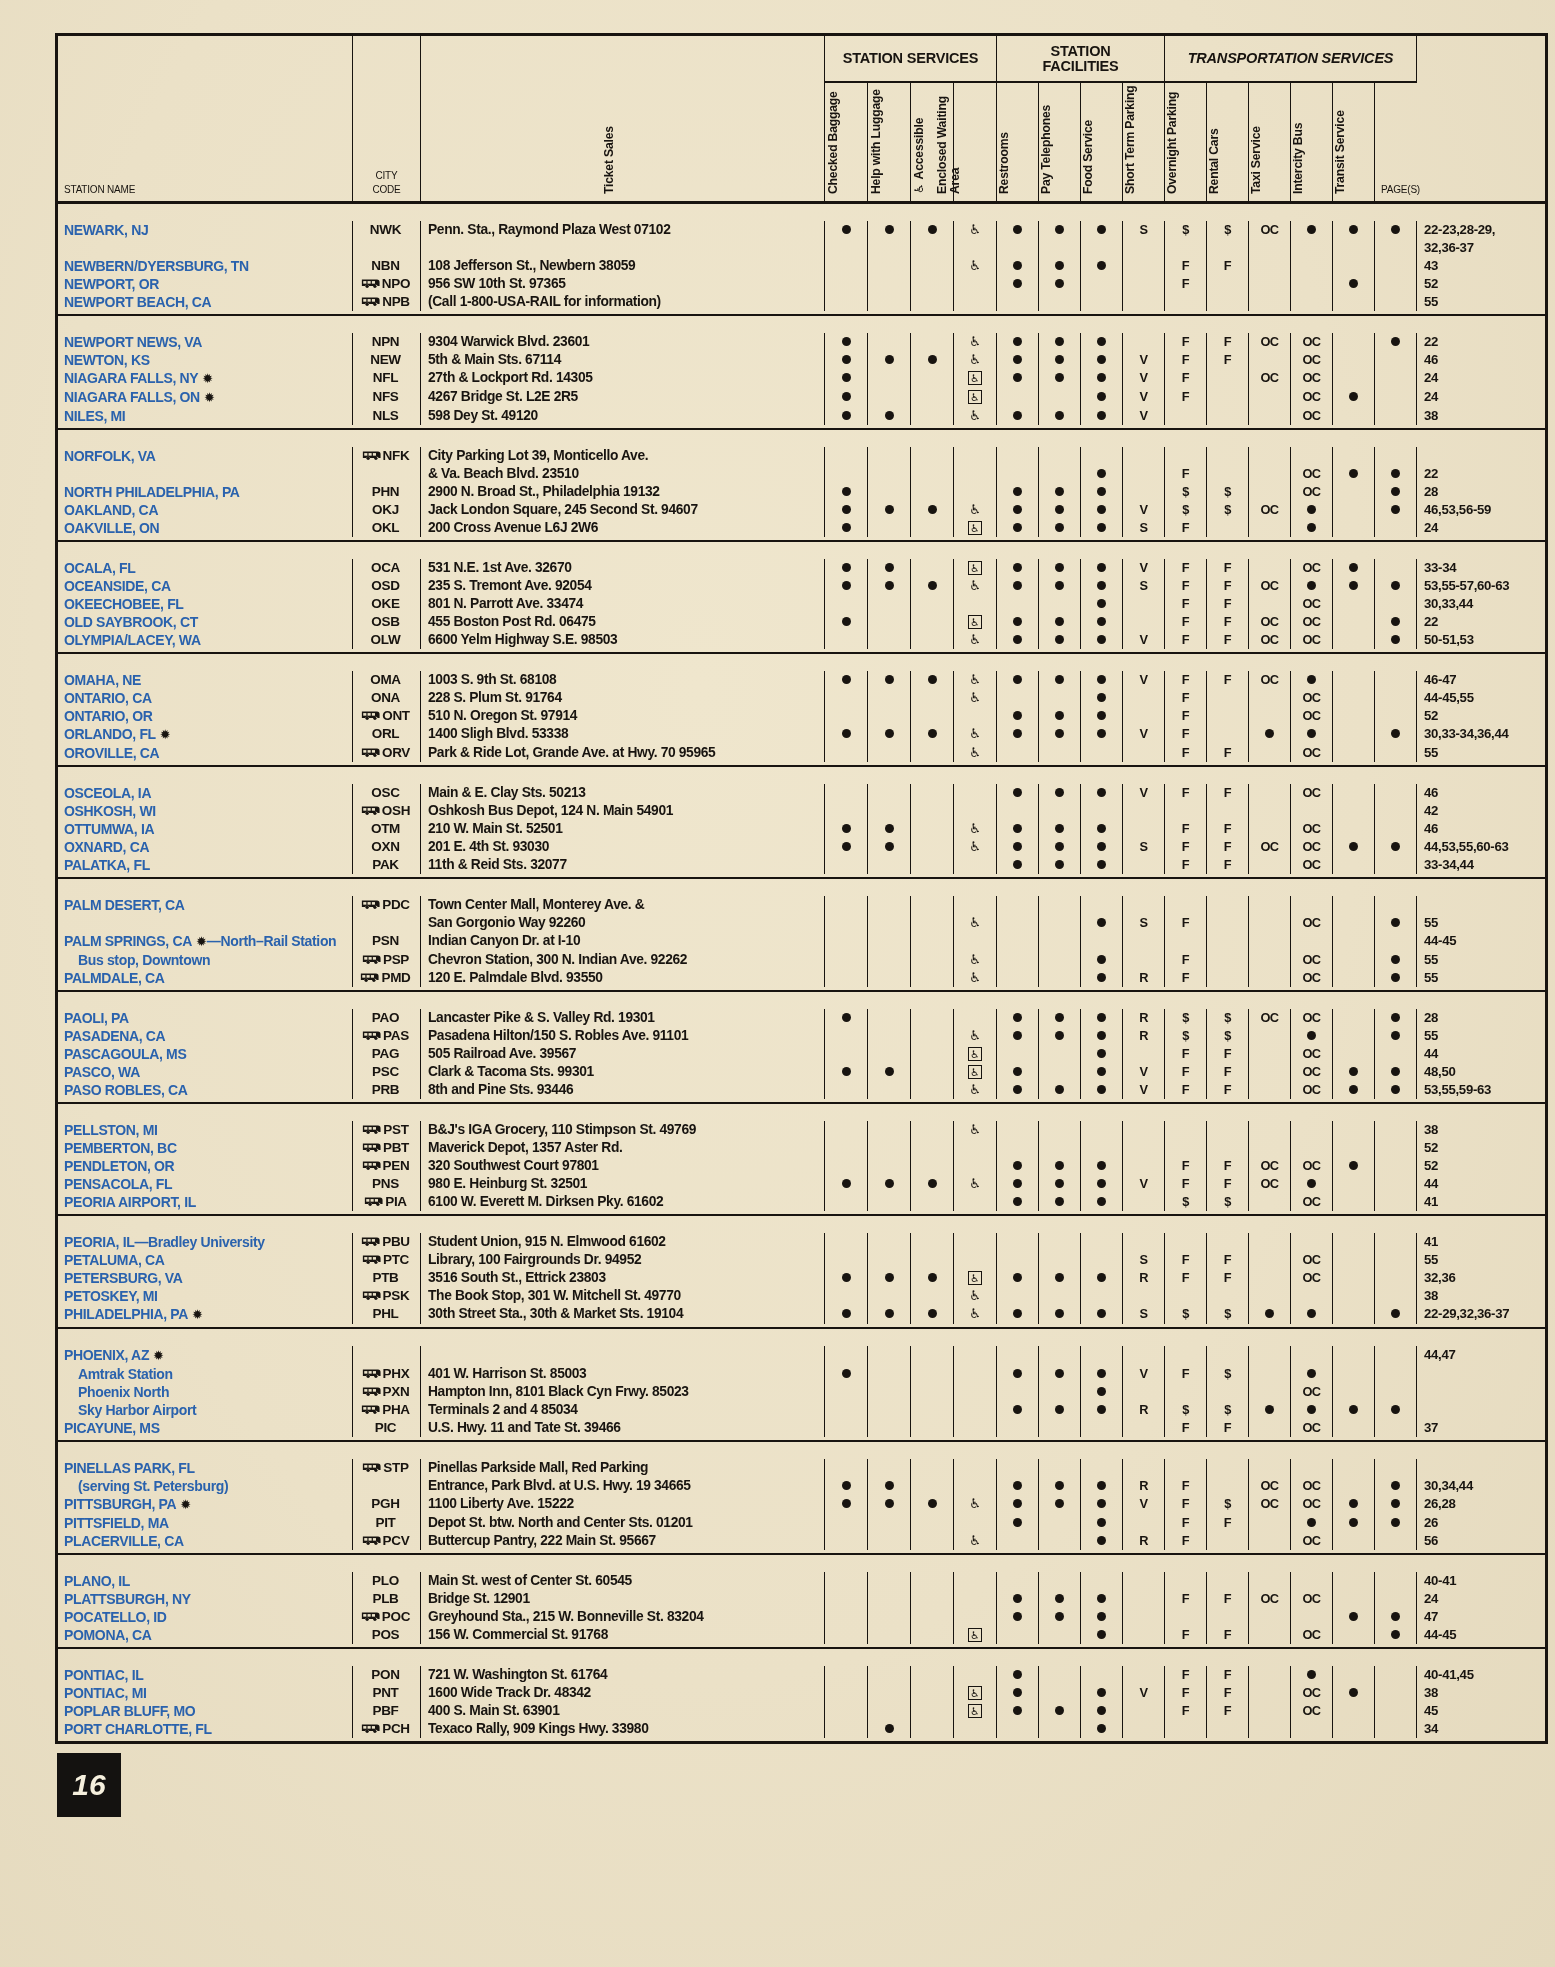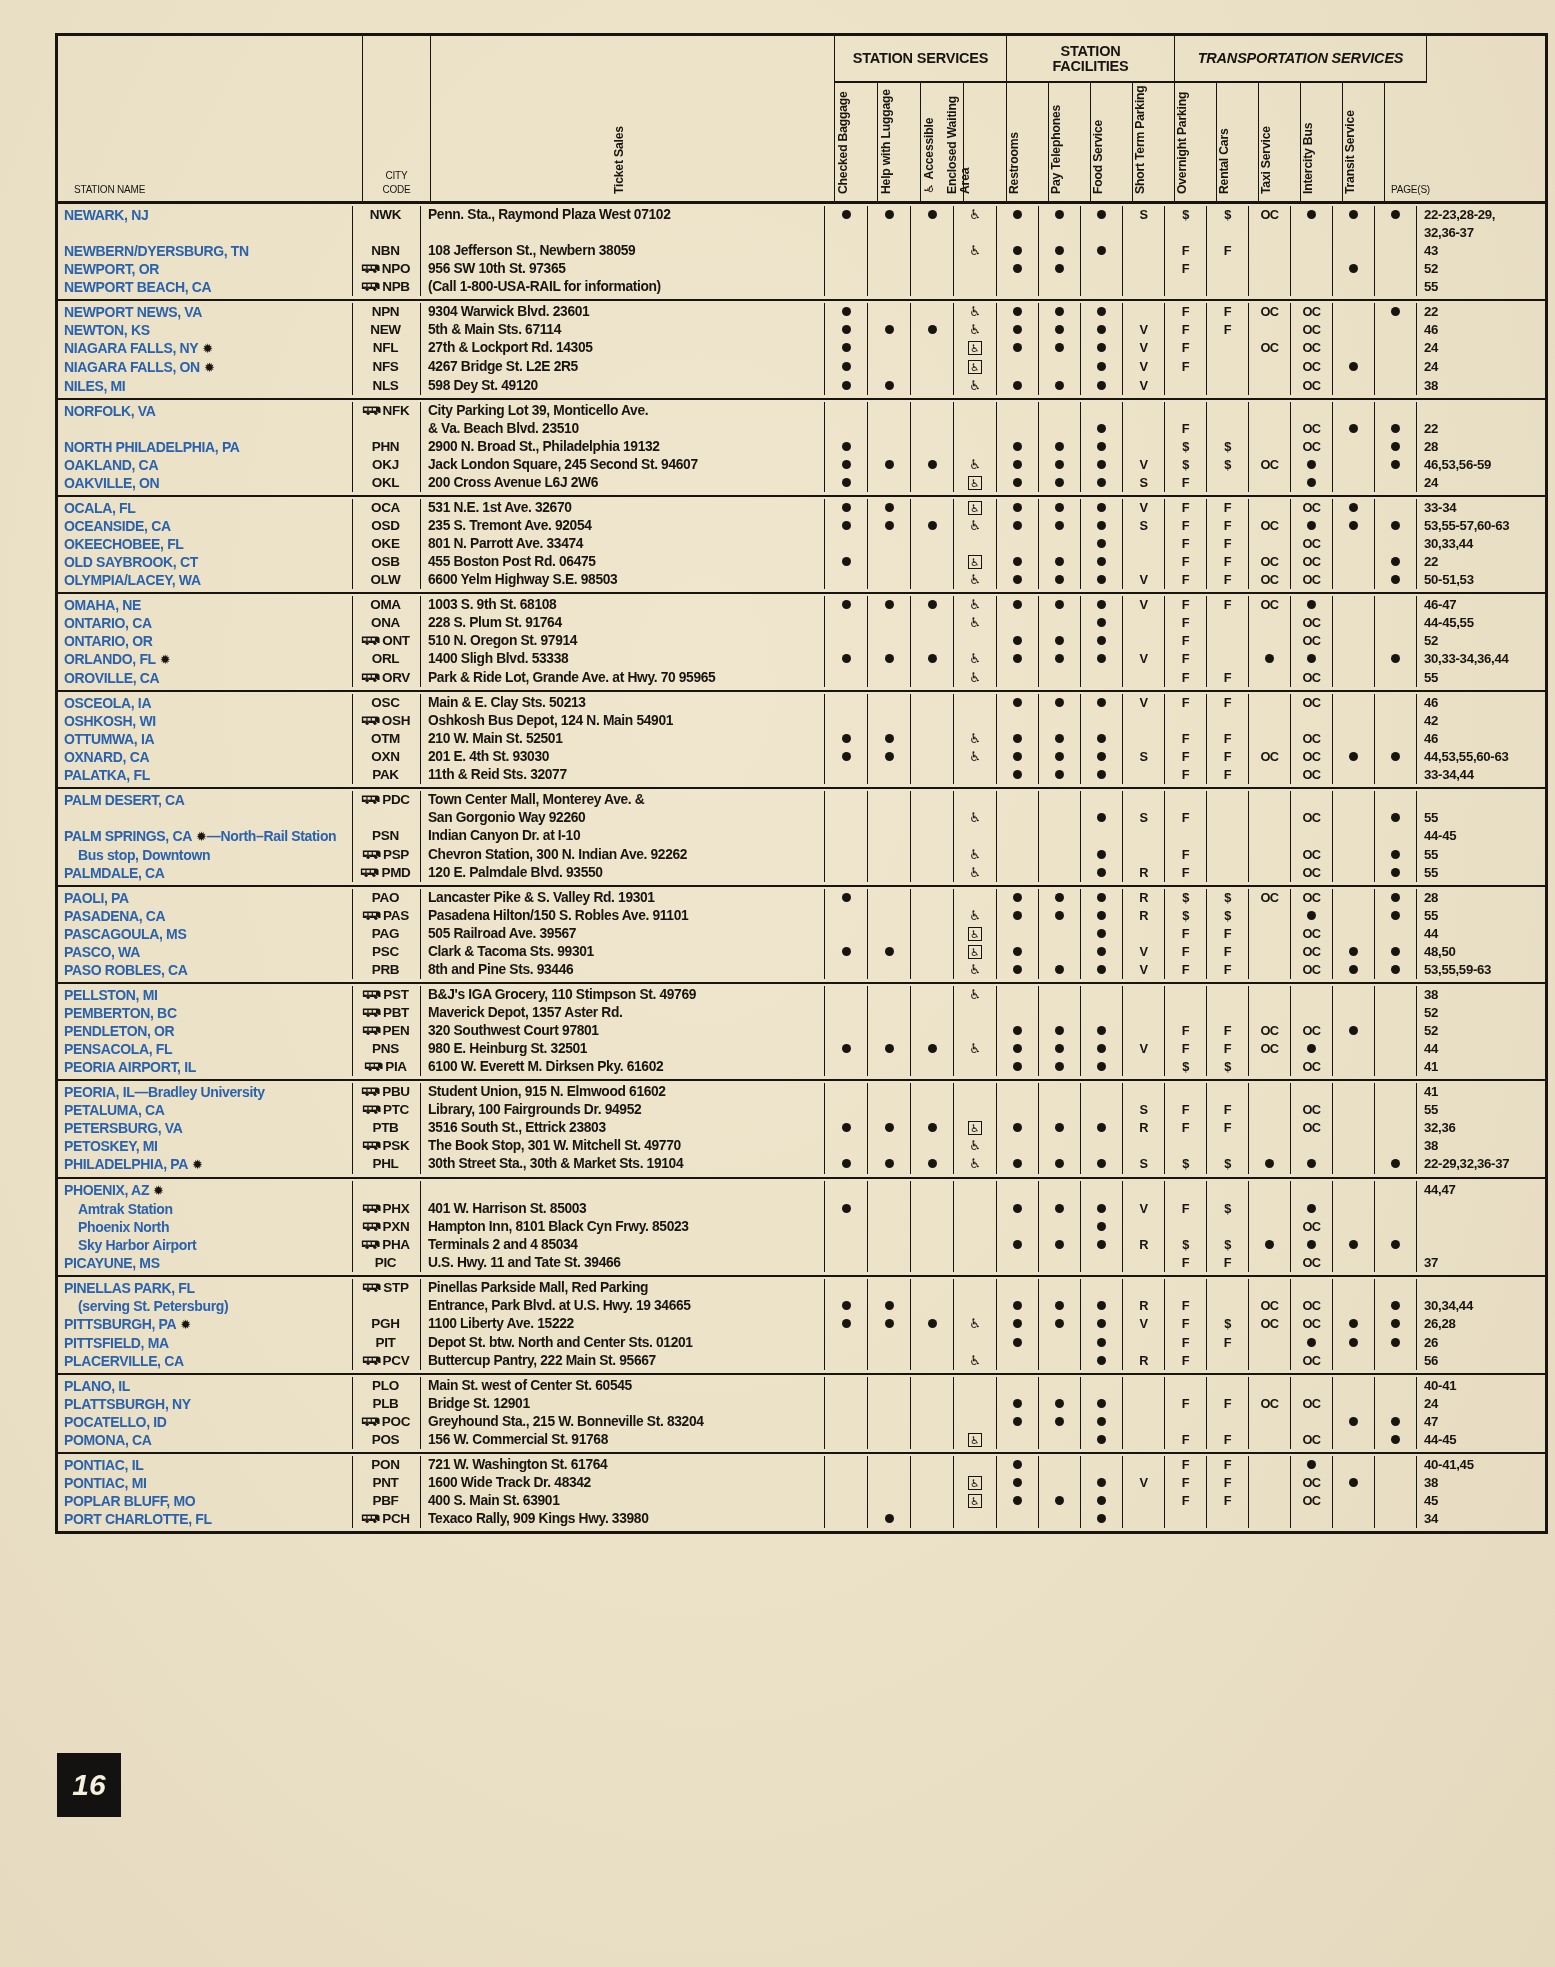--- a/index.html
+++ b/index.html
@@ -4,41 +4,41 @@
 <style>
   html,body{margin:0;padding:0;width:1555px;height:1967px;overflow:hidden;
     background:#e9dfc5;font-family:"Liberation Sans","DejaVu Sans",sans-serif;}
   #paper{position:absolute;inset:0;
     background:radial-gradient(ellipse at 45% 35%, #efe6cd 0%, #ebe1c7 55%, #e4d9bd 100%);}
   #station-table{position:absolute;left:55px;top:33px;width:1487px;
     border:3px solid #181410;background:transparent;color:#181410;}
   .grid18{display:grid;
     grid-template-columns:295px 68px 404px 43px 43px 43px 43px 42px 42px 42px 42px 42px 42px 42px 42px 42px 42px 125px;}
   
-  .thead{border-bottom:3px solid #181410;padding-left:10px;}
+  .thead{border-bottom:3px solid #181410;}
   .hband{height:47px;}
   .hband > div{border-right:1.6px solid #181410;display:flex;align-items:center;justify-content:center;}
   .hband .b-left1{grid-column:1/2}.hband .b-left2{grid-column:2/3}.hband .b-left3{grid-column:3/4}
   .hband .b-serv{grid-column:4/8;border-bottom:2px solid #181410;}
   .hband .b-fac{grid-column:8/12;border-bottom:2px solid #181410;}
   .hband .b-trans{grid-column:12/18;border-bottom:2px solid #181410;font-style:italic;}
   .hband .b-pages{grid-column:18/19;border-right:none;}
   .bandlabel{font-weight:bold;font-size:14.5px;letter-spacing:-0.2px;text-align:center;white-space:pre-line;line-height:15px;}
   .hlabels{height:118px;}
   .hlabels > div{border-right:1.6px solid #181410;position:relative;}
   .hlabels > div:last-child{border-right:none;}
   .corner{font-weight:normal;font-size:10px;letter-spacing:-0.2px;position:absolute;bottom:4px;left:6px;white-space:pre-line;line-height:14px;}
   .corner.center{left:50%;transform:translateX(-50%);text-align:center;}
   .rot span.vl{position:absolute;bottom:7px;left:calc(50% - 6.5px);transform-origin:0 100%;
     transform:rotate(-90deg);white-space:nowrap;font-weight:bold;font-size:12.2px;
     letter-spacing:-0.2px;line-height:13px;width:112px;text-align:left;}
   .rot.two span.vl{left:calc(50% - 13px);white-space:normal;}
   .wc-h{font-family:"DejaVu Sans",sans-serif;font-size:12px;}
   
-  .tgroup{border-bottom:2.2px solid #181410;padding:2px 0 3px 0;}
+  .tgroup{border-bottom:2.2px solid #181410;padding:2px 0 3px 0;margin-top:15px;}
   .tgroup:last-child{border-bottom:none;}
   .trow{align-items:start;}
   .trow > div{border-right:1.6px solid #181410;min-height:18px;line-height:18px;align-self:stretch;}
   .trow > div:last-child{border-right:none;}
   .cell-name{padding-left:6px;white-space:nowrap;}
   .sname{color:#2a62ad;font-weight:bold;font-size:14px;letter-spacing:-0.35px;}
   .sname.indent{padding-left:14px;}
   .star{color:#181410;font-family:"DejaVu Sans",sans-serif;font-size:13px;padding-left:4px;}
   .suffix{color:#2a62ad;font-weight:bold;font-size:14px;letter-spacing:-0.35px;}
   .cell-code{text-align:center;font-weight:bold;font-size:13.5px;letter-spacing:-0.3px;white-space:nowrap;padding-right:2px;}

